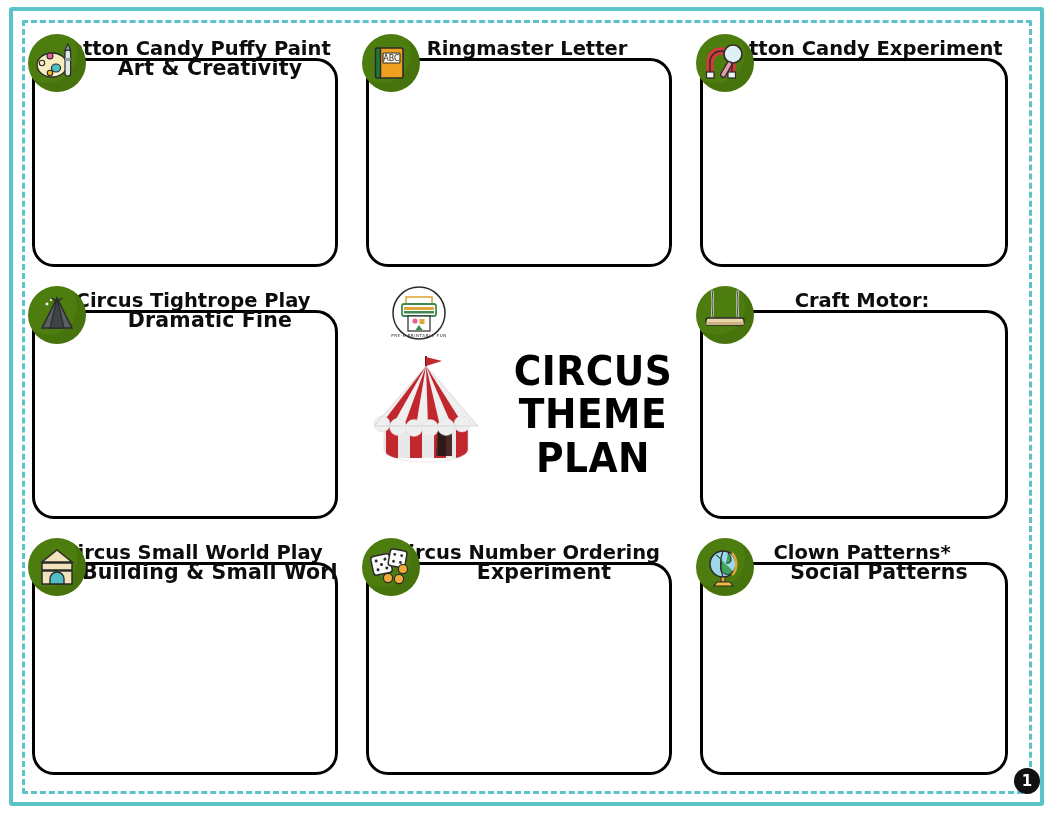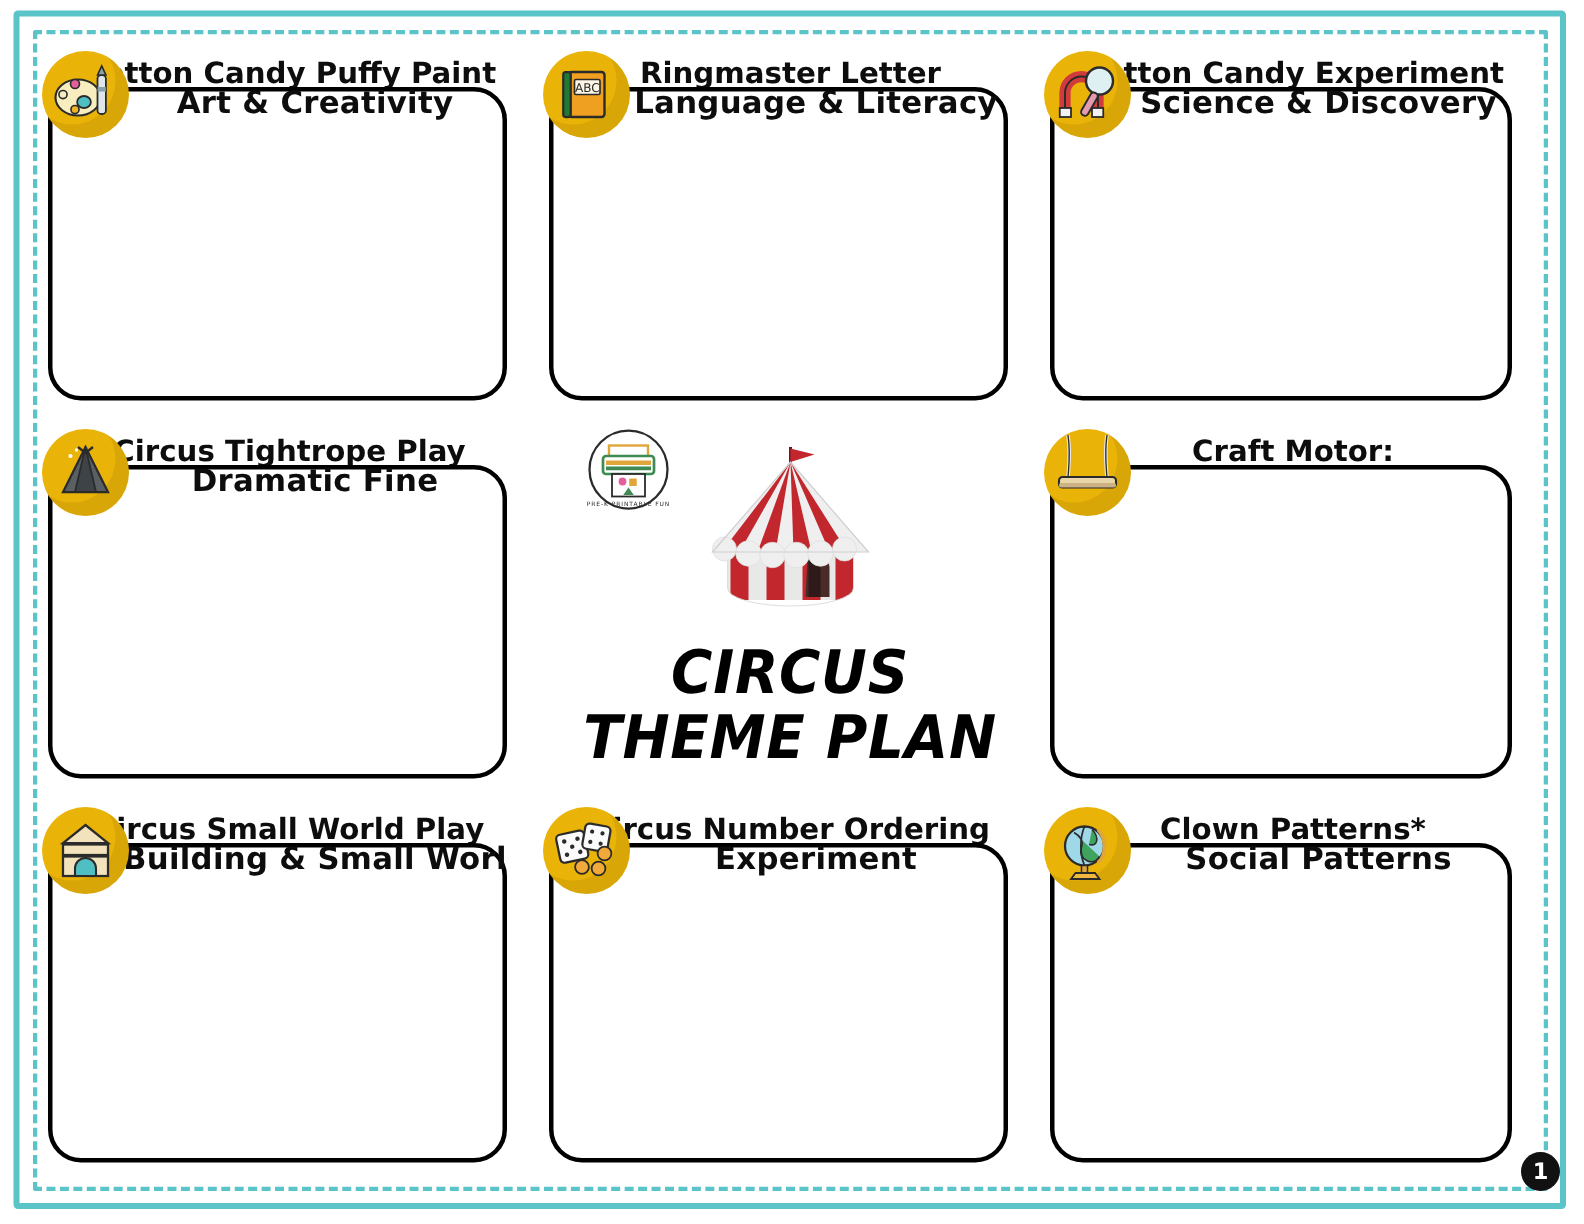--- a/index.html
+++ b/index.html
@@ -122,39 +122,38 @@
   .card-body .ital { font-style: italic; }
 
   
   .icon-badge {
     position: absolute;
     left: 2px;
     top: 6px;
     width: 58px;
     height: 58px;
     border-radius: 50%;
-    background: #eab308;
+    background: #4d7c0f;
     box-shadow: inset -9px -9px 0 0 rgba(0,0,0,0.07);
     z-index: 5;
     overflow: hidden;
   }
   .icon-badge svg { display: block; width: 58px; height: 58px; }
 
   
   .center-cell { position: relative; }
   .center-stack {
     position: absolute;
     left: 0; top: 0; right: 0; bottom: 0;
     display: flex;
-    flex-direction: column;
+    flex-direction: row;
     align-items: center;
     justify-content: flex-start;
     padding-top: 6px;
     box-sizing: border-box;
-    font-style: italic;
   }
   .brand-logo {
     position: absolute;
     left: 30px;
     top: 4px;
     width: 58px;
     height: 58px;
   }
   .tent-wrap {
     margin-top: 4px;
@@ -223,21 +222,20 @@
       <div class="card-body">
         <p class="act">
             <span class="sub">Cotton Candy Puffy Paint</span>
           </p>
       </div>
     </div>
 
     <div class="cell">
       <div class="card"></div>
       <div class="card-notch"></div>
-      <div class="card-title">Language &amp; Literacy</div>
       <div class="icon-badge">
         <svg viewBox="0 0 58 58">
           <rect x="17" y="14" width="24" height="30" rx="2" fill="#f0a020" stroke="#2b2b2b" stroke-width="1.6"></rect>
           <rect x="13.5" y="14" width="5" height="30" rx="1.6" fill="#1f7a33" stroke="#2b2b2b" stroke-width="1.5"></rect>
           <rect x="21" y="19" width="17" height="10" rx="1" fill="#fdf6e5" stroke="#2b2b2b" stroke-width="1.1"></rect>
           <text x="29.5" y="27" font-family="DejaVu Sans" font-size="8" text-anchor="middle" fill="#2b2b2b">ABC</text>
         </svg>
       </div>
       <div class="card-body">
         <p class="act">
@@ -250,21 +248,20 @@
           <span class="sub">Read:</span>
           <span class="sub ital">If I Ran the Circus</span>
           <span class="sub">by Dr. Seuss</span>
         </p>
       </div>
     </div>
 
     <div class="cell">
       <div class="card"></div>
       <div class="card-notch"></div>
-      <div class="card-title">Science &amp; Discovery</div>
       <div class="icon-badge">
         <svg viewBox="0 0 58 58">
           <path d="M14 40 V28 a11 11 0 0 1 22 0 V40" fill="none" stroke="#d13b3b" stroke-width="7.5" stroke-linecap="butt"></path>
           <path d="M14 40 V28 a11 11 0 0 1 22 0 V40" fill="none" stroke="#2b2b2b" stroke-width="1.3"></path>
           <rect x="10.5" y="38" width="7.5" height="6" fill="#f2f2f2" stroke="#2b2b2b" stroke-width="1.2"></rect>
           <rect x="32" y="38" width="7.5" height="6" fill="#f2f2f2" stroke="#2b2b2b" stroke-width="1.2"></rect>
           <circle cx="37" cy="20" r="9" fill="#dff0f2" stroke="#2b2b2b" stroke-width="1.6"></circle>
           <rect x="28" y="27" width="5" height="17" rx="2.4" transform="rotate(30 30.5 35)" fill="#e59ab0" stroke="#2b2b2b" stroke-width="1.3"></rect>
         </svg>
       </div>

